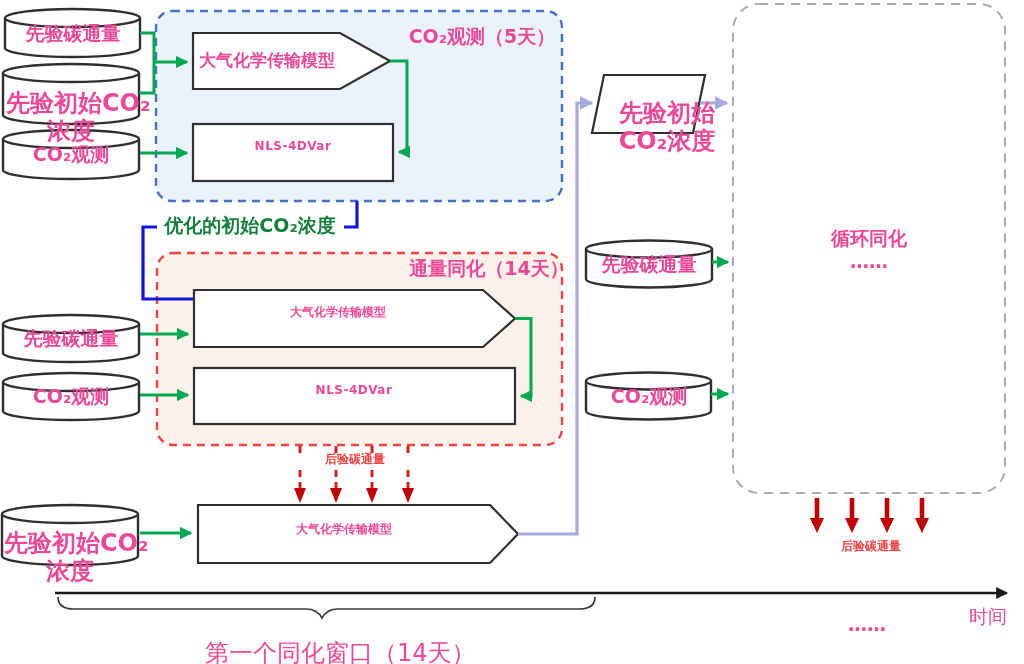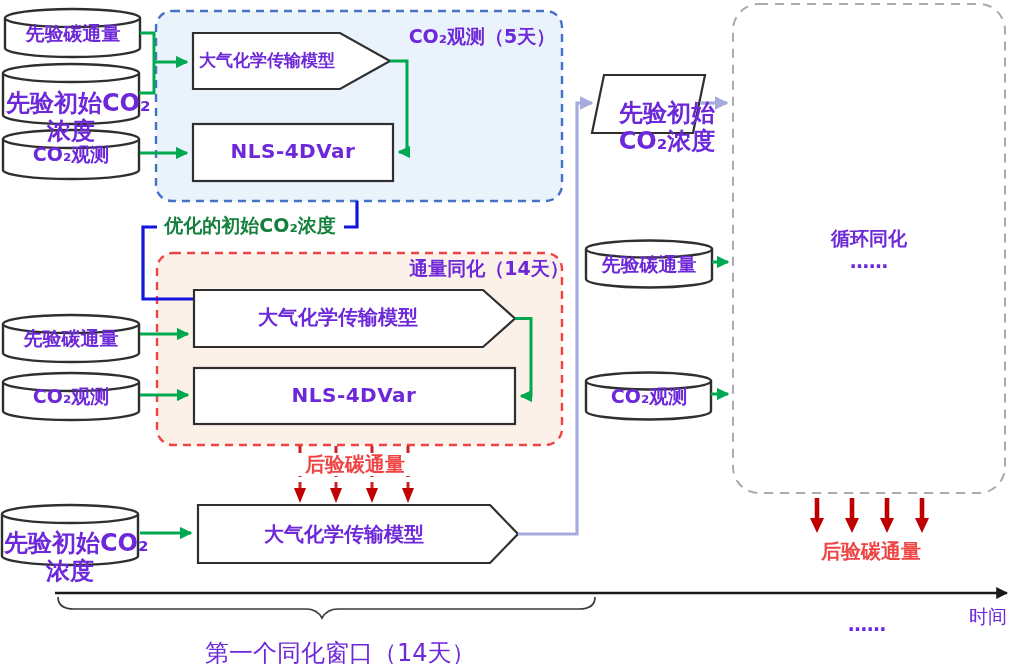--- a/index.html
+++ b/index.html
@@ -2,24 +2,24 @@
 <html><head>
 <meta charset="utf-8">
 <style>
   html,body{margin:0;padding:0;background:#ffffff;}
   .stage{
     position:relative;width:1024px;height:664px;background:#ffffff;overflow:hidden;
     font-family:"DejaVu Sans","Liberation Sans",sans-serif;
   }
   .stage svg{position:absolute;left:0;top:0;}
   .lbl{
-    position:absolute;text-align:center;color:#6d28d9;font-weight:bold;
+    position:absolute;text-align:center;color:#ec4899;font-weight:bold;
     line-height:1.16;white-space:nowrap;
   }
-  .fs17{font-size:17px;} .fs18{font-size:24px;margin-top:18px;} .fs19{font-size:19px;} .fs20{font-size:20px;}
+  .fs17{font-size:17px;} .fs18{font-size:24px;margin-top:18px;} .fs19{font-size:19px;} .fs20{font-size:12px;}
   .blue{color:#15803d;}
   .dred{color:#ef4444;}
   .nls{letter-spacing:.5px;}
   .normalw{font-weight:normal;}
   .wbg{background:#ffffff;padding:0 2px;}
 </style>
 </head>
 <body>
 
 <div class="stage">

